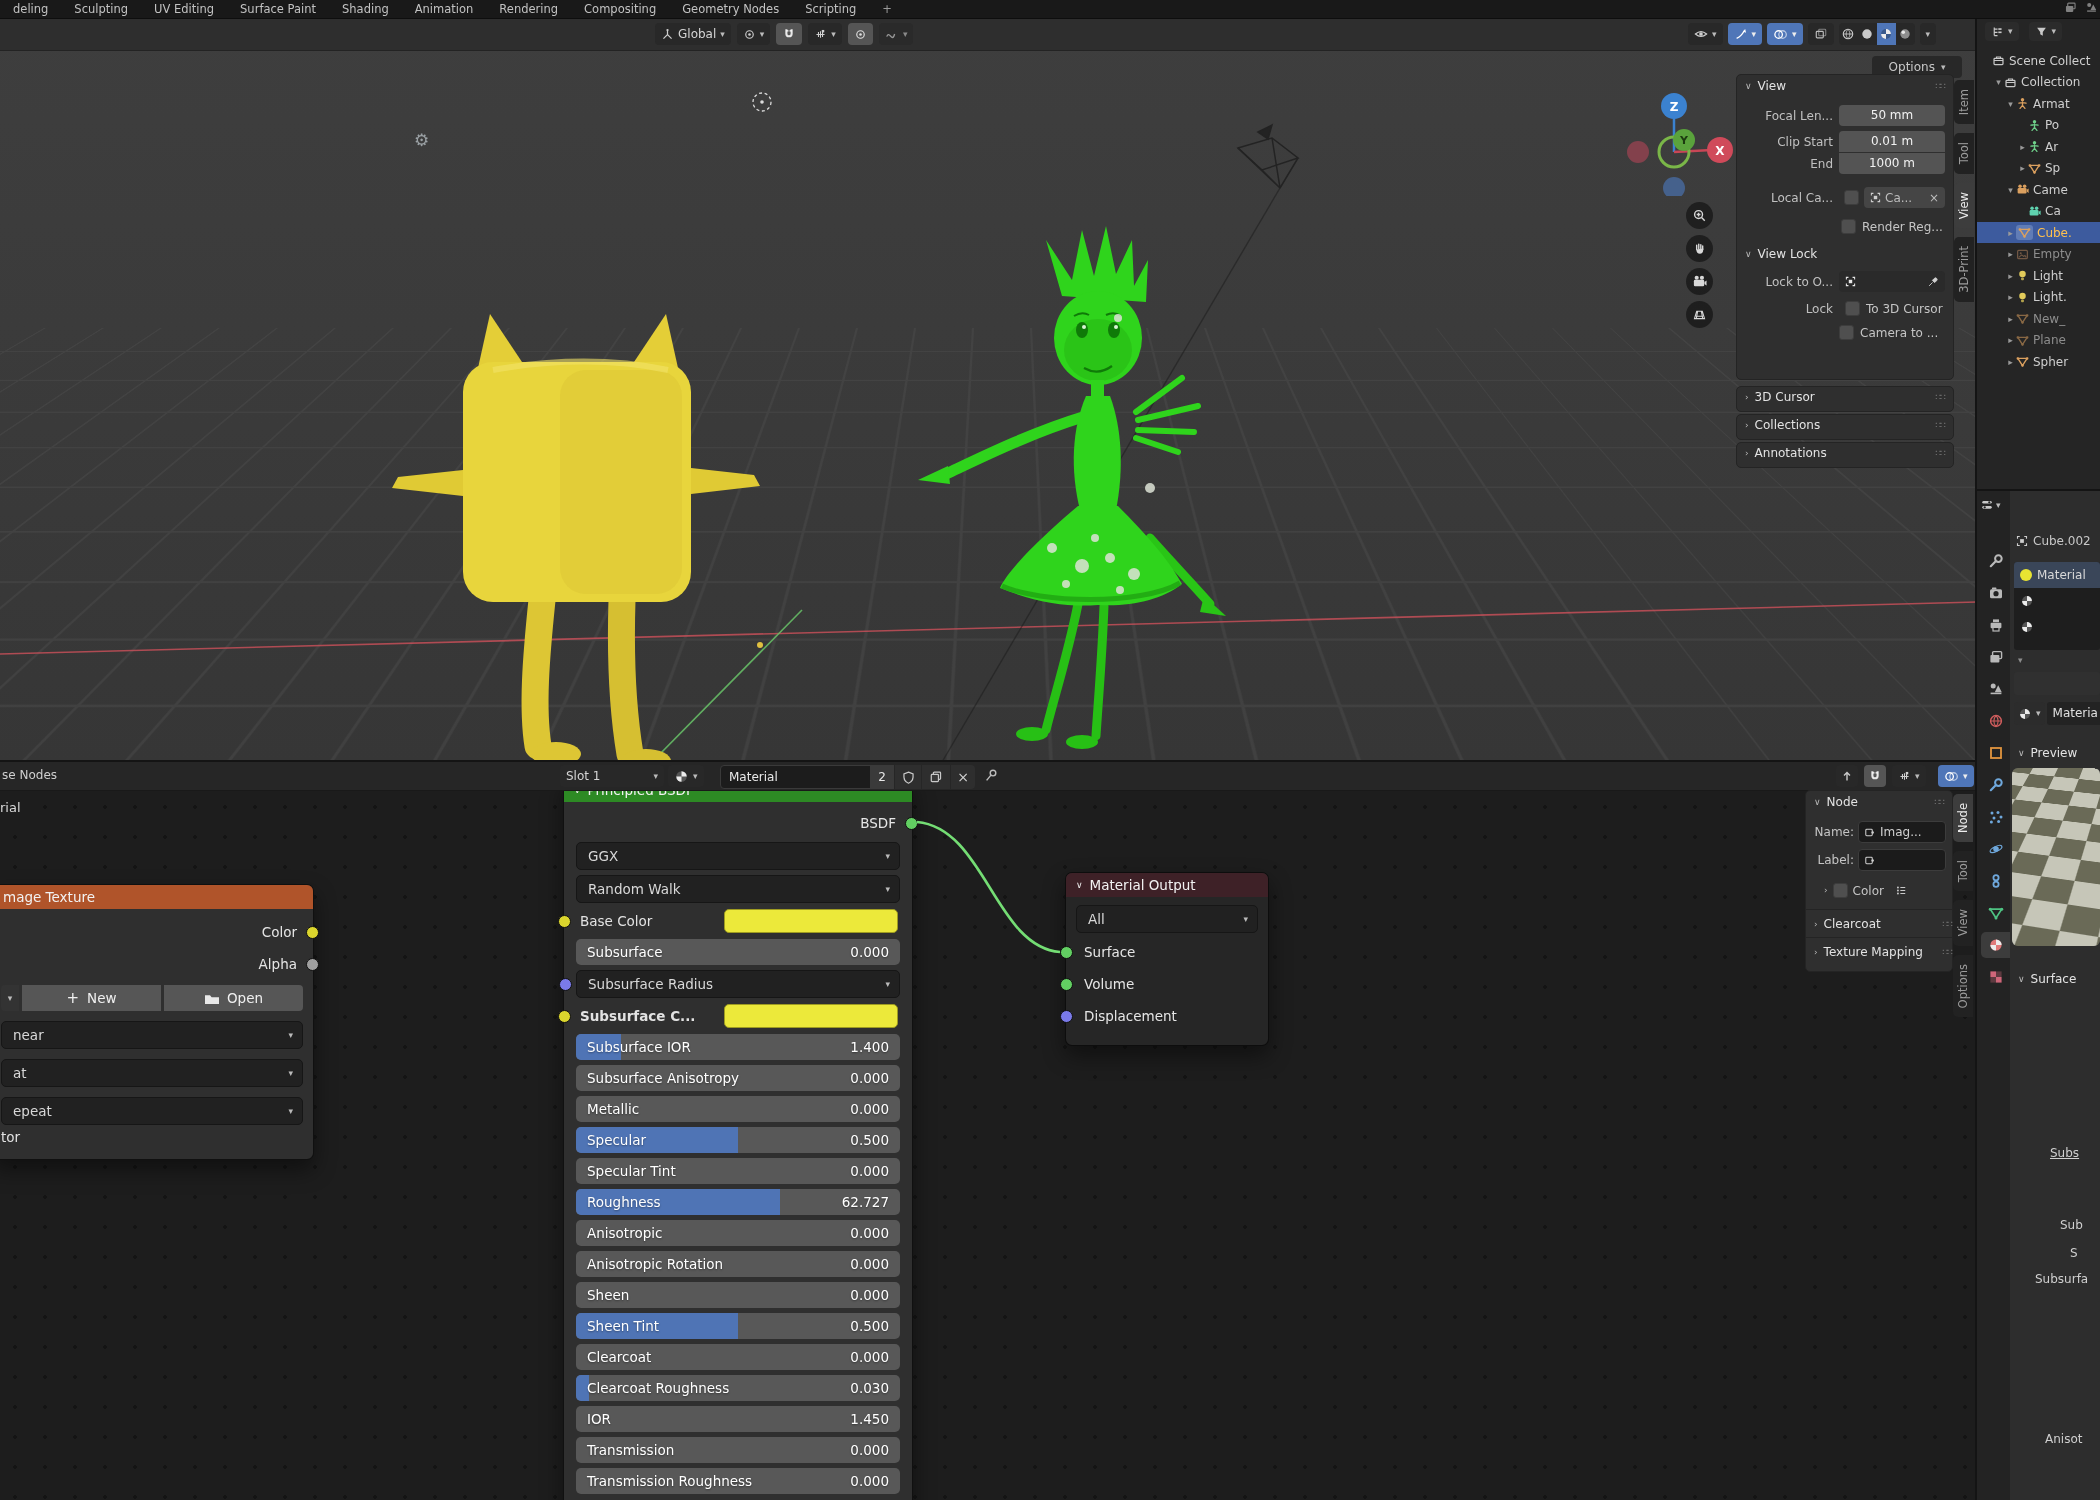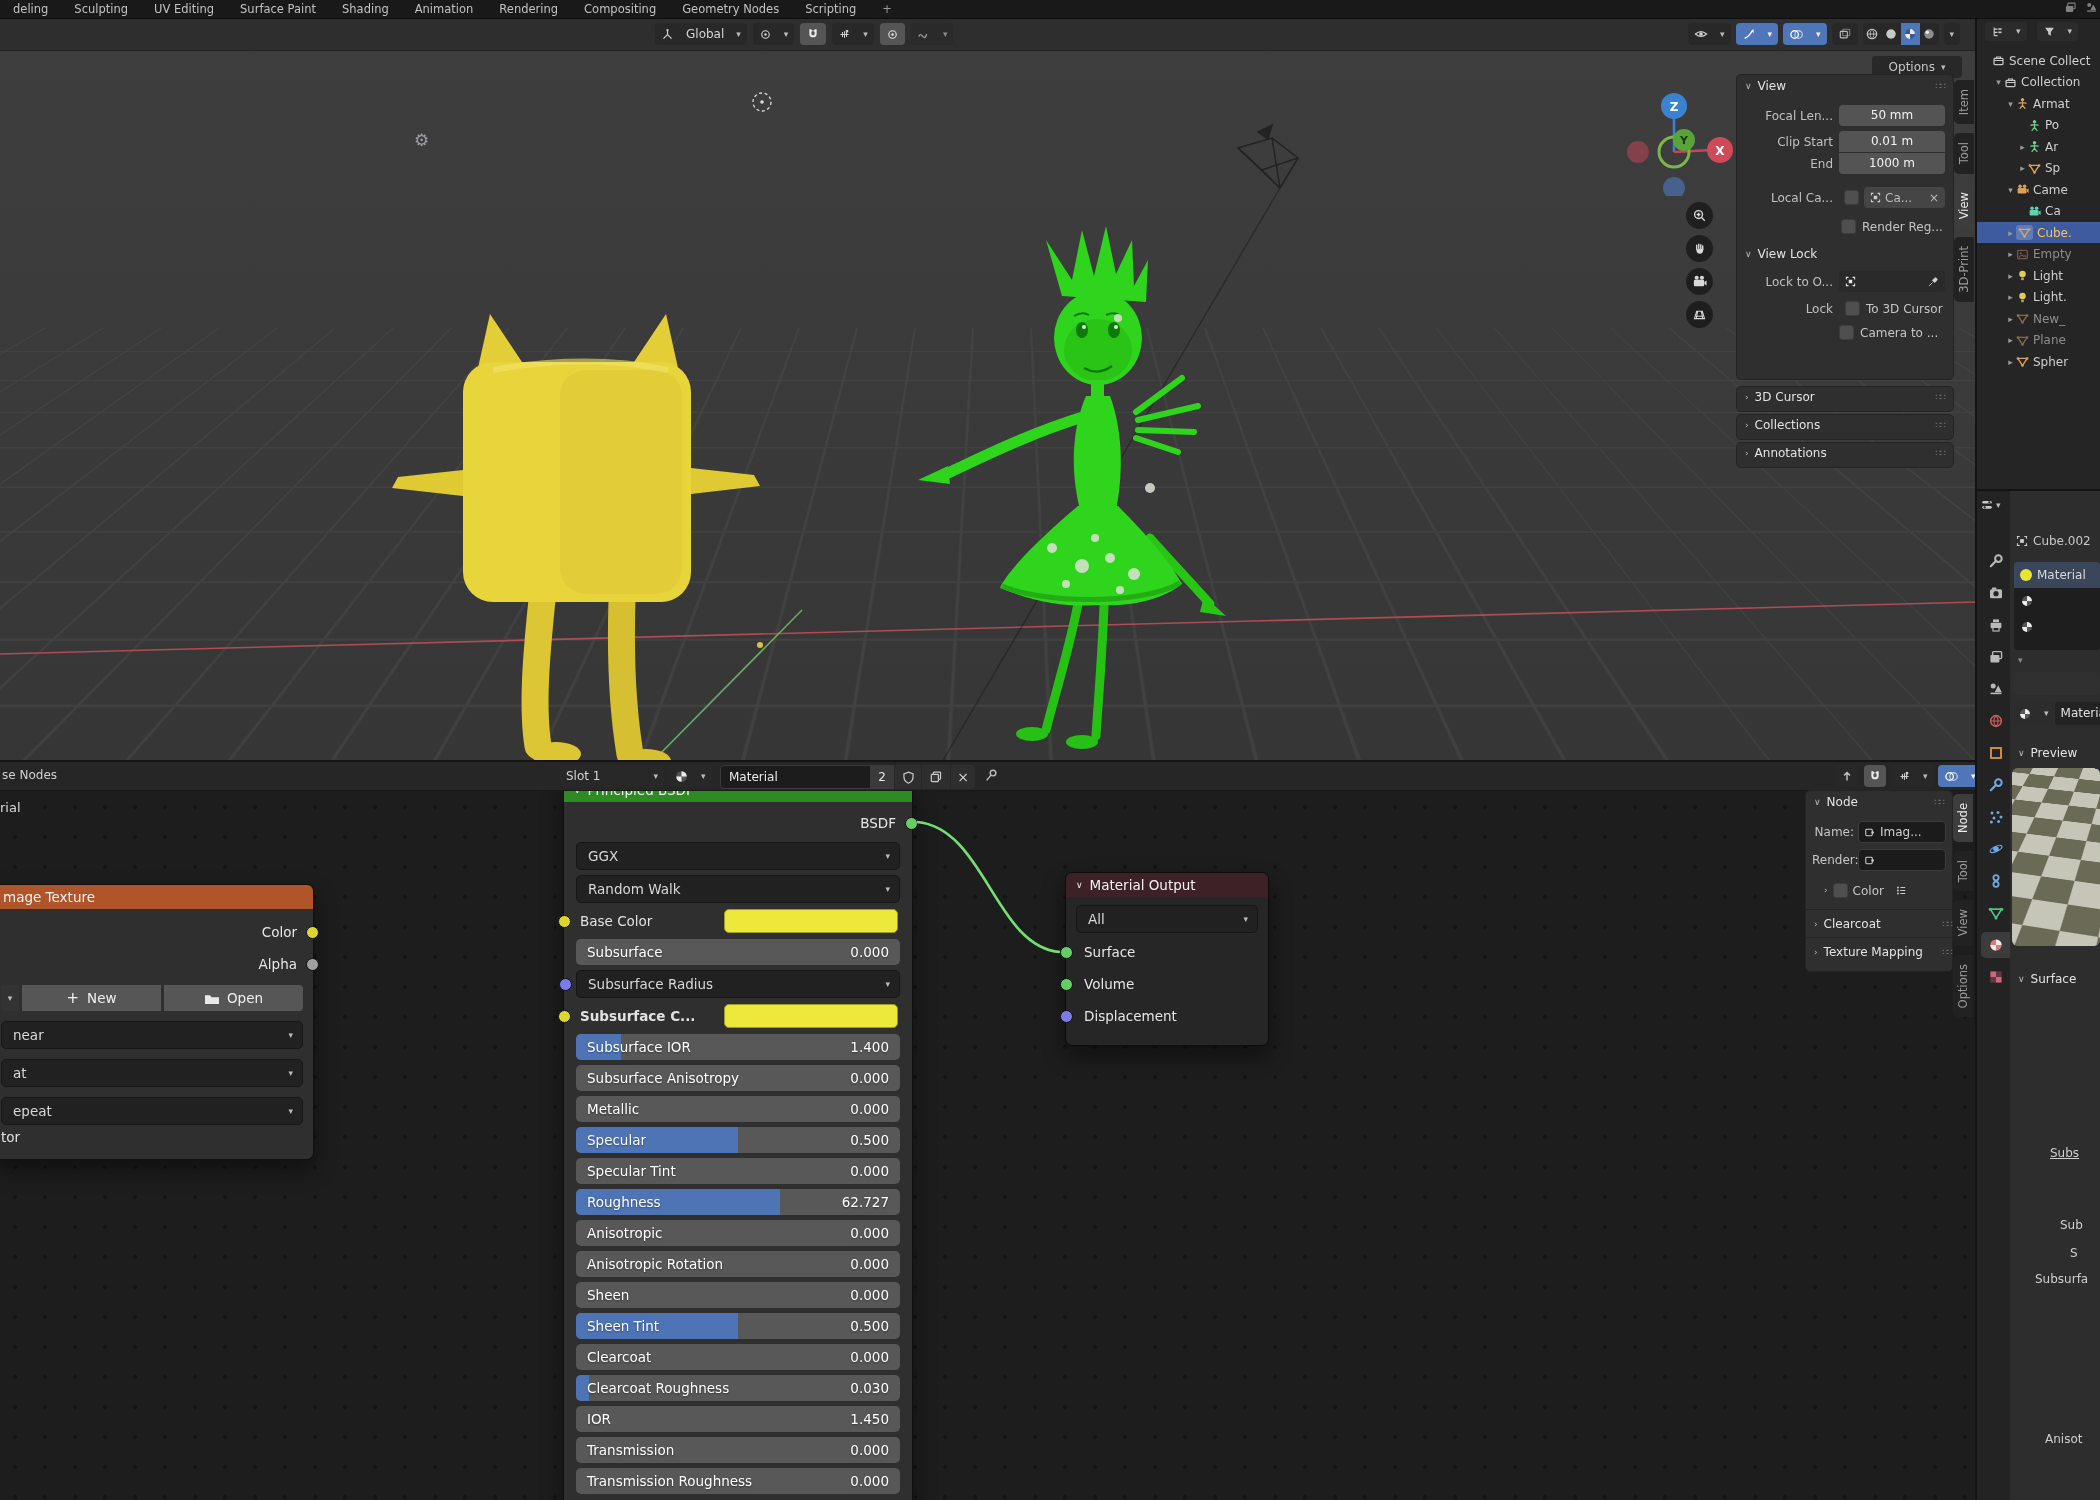--- a/index.html
+++ b/index.html
@@ -13,21 +13,21 @@
   #topbar{left:0;top:0;width:2100px;height:18px;background:#191919;display:flex;align-items:center;
           font-size:11.5px;color:#c2c2c2;z-index:40;border-bottom:1px solid #0e0e0e;}
   #topbar .tab{padding:0 13px;height:18px;line-height:18px;cursor:default;}
   #topbar .tab.plus{color:#9a9a9a;}
   #topbar-right{position:absolute;right:2px;top:1px;display:flex;gap:8px;opacity:.8;}
   
   #viewport{left:0;top:18px;width:1977px;height:744px;overflow:hidden;
             background:linear-gradient(180deg,#3e3e3e,#3a3a3a 55%,#363636);}
   #vp-header{position:absolute;left:0;top:0;width:100%;height:32px;background:#2e2e2e;
              border-bottom:1px solid #232323;display:flex;align-items:center;z-index:30;}
-  .hbtn{display:flex;align-items:center;gap:12px;background:#282828;border-radius:4px;height:22px;
+  .hbtn{display:flex;align-items:center;gap:4px;background:#282828;border-radius:4px;height:22px;
         padding:0 6px;font-size:12px;color:#d4d4d4;}
   .hbtn.active{background:#4f76b8;color:#fff;}
   .hbtn.lit{background:#555;}
   .chev{font-size:9px;color:#bbb;line-height:1;}
   #vp-left{position:absolute;left:655px;top:5px;display:flex;gap:6px;}
   #vp-right{position:absolute;left:1688px;top:5px;display:flex;gap:5px;}
   .seg{display:flex;background:#282828;border-radius:4px;overflow:hidden;}
   .seg>div{display:flex;align-items:center;justify-content:center;width:19px;height:22px;}
   .seg>div.on{background:#4f76b8;}
   #vp-options{left:1872px;top:38px;width:90px;height:22px;background:#282828;border-radius:4px;
@@ -1146,21 +1146,21 @@
       <div class="prow" style="left:6px;top:30px;width:134px;gap:4px;">
         <span style="width:42px;text-align:right">Name:</span>
         <div class="dfield" style="flex:1">
           <svg class="oi" width="11" height="11" color="#cfcfcf">
               <use href="#i-nodebox"></use>
             </svg>
           <span>Imag...</span>
         </div>
       </div>
       <div class="prow" style="left:6px;top:58px;width:134px;gap:4px;">
-        <span style="width:42px;text-align:right">Render:</span>
+        <span style="width:42px;text-align:right">Label:</span>
         <div class="dfield" style="flex:1">
           <svg class="oi" width="11" height="11" color="#cfcfcf">
               <use href="#i-nodebox"></use>
             </svg>
         </div>
       </div>
       <div class="prow" style="left:18px;top:92px;gap:5px;">
         <span class="chev">›</span>
         <div class="cb"></div>
         <span>Color</span>

